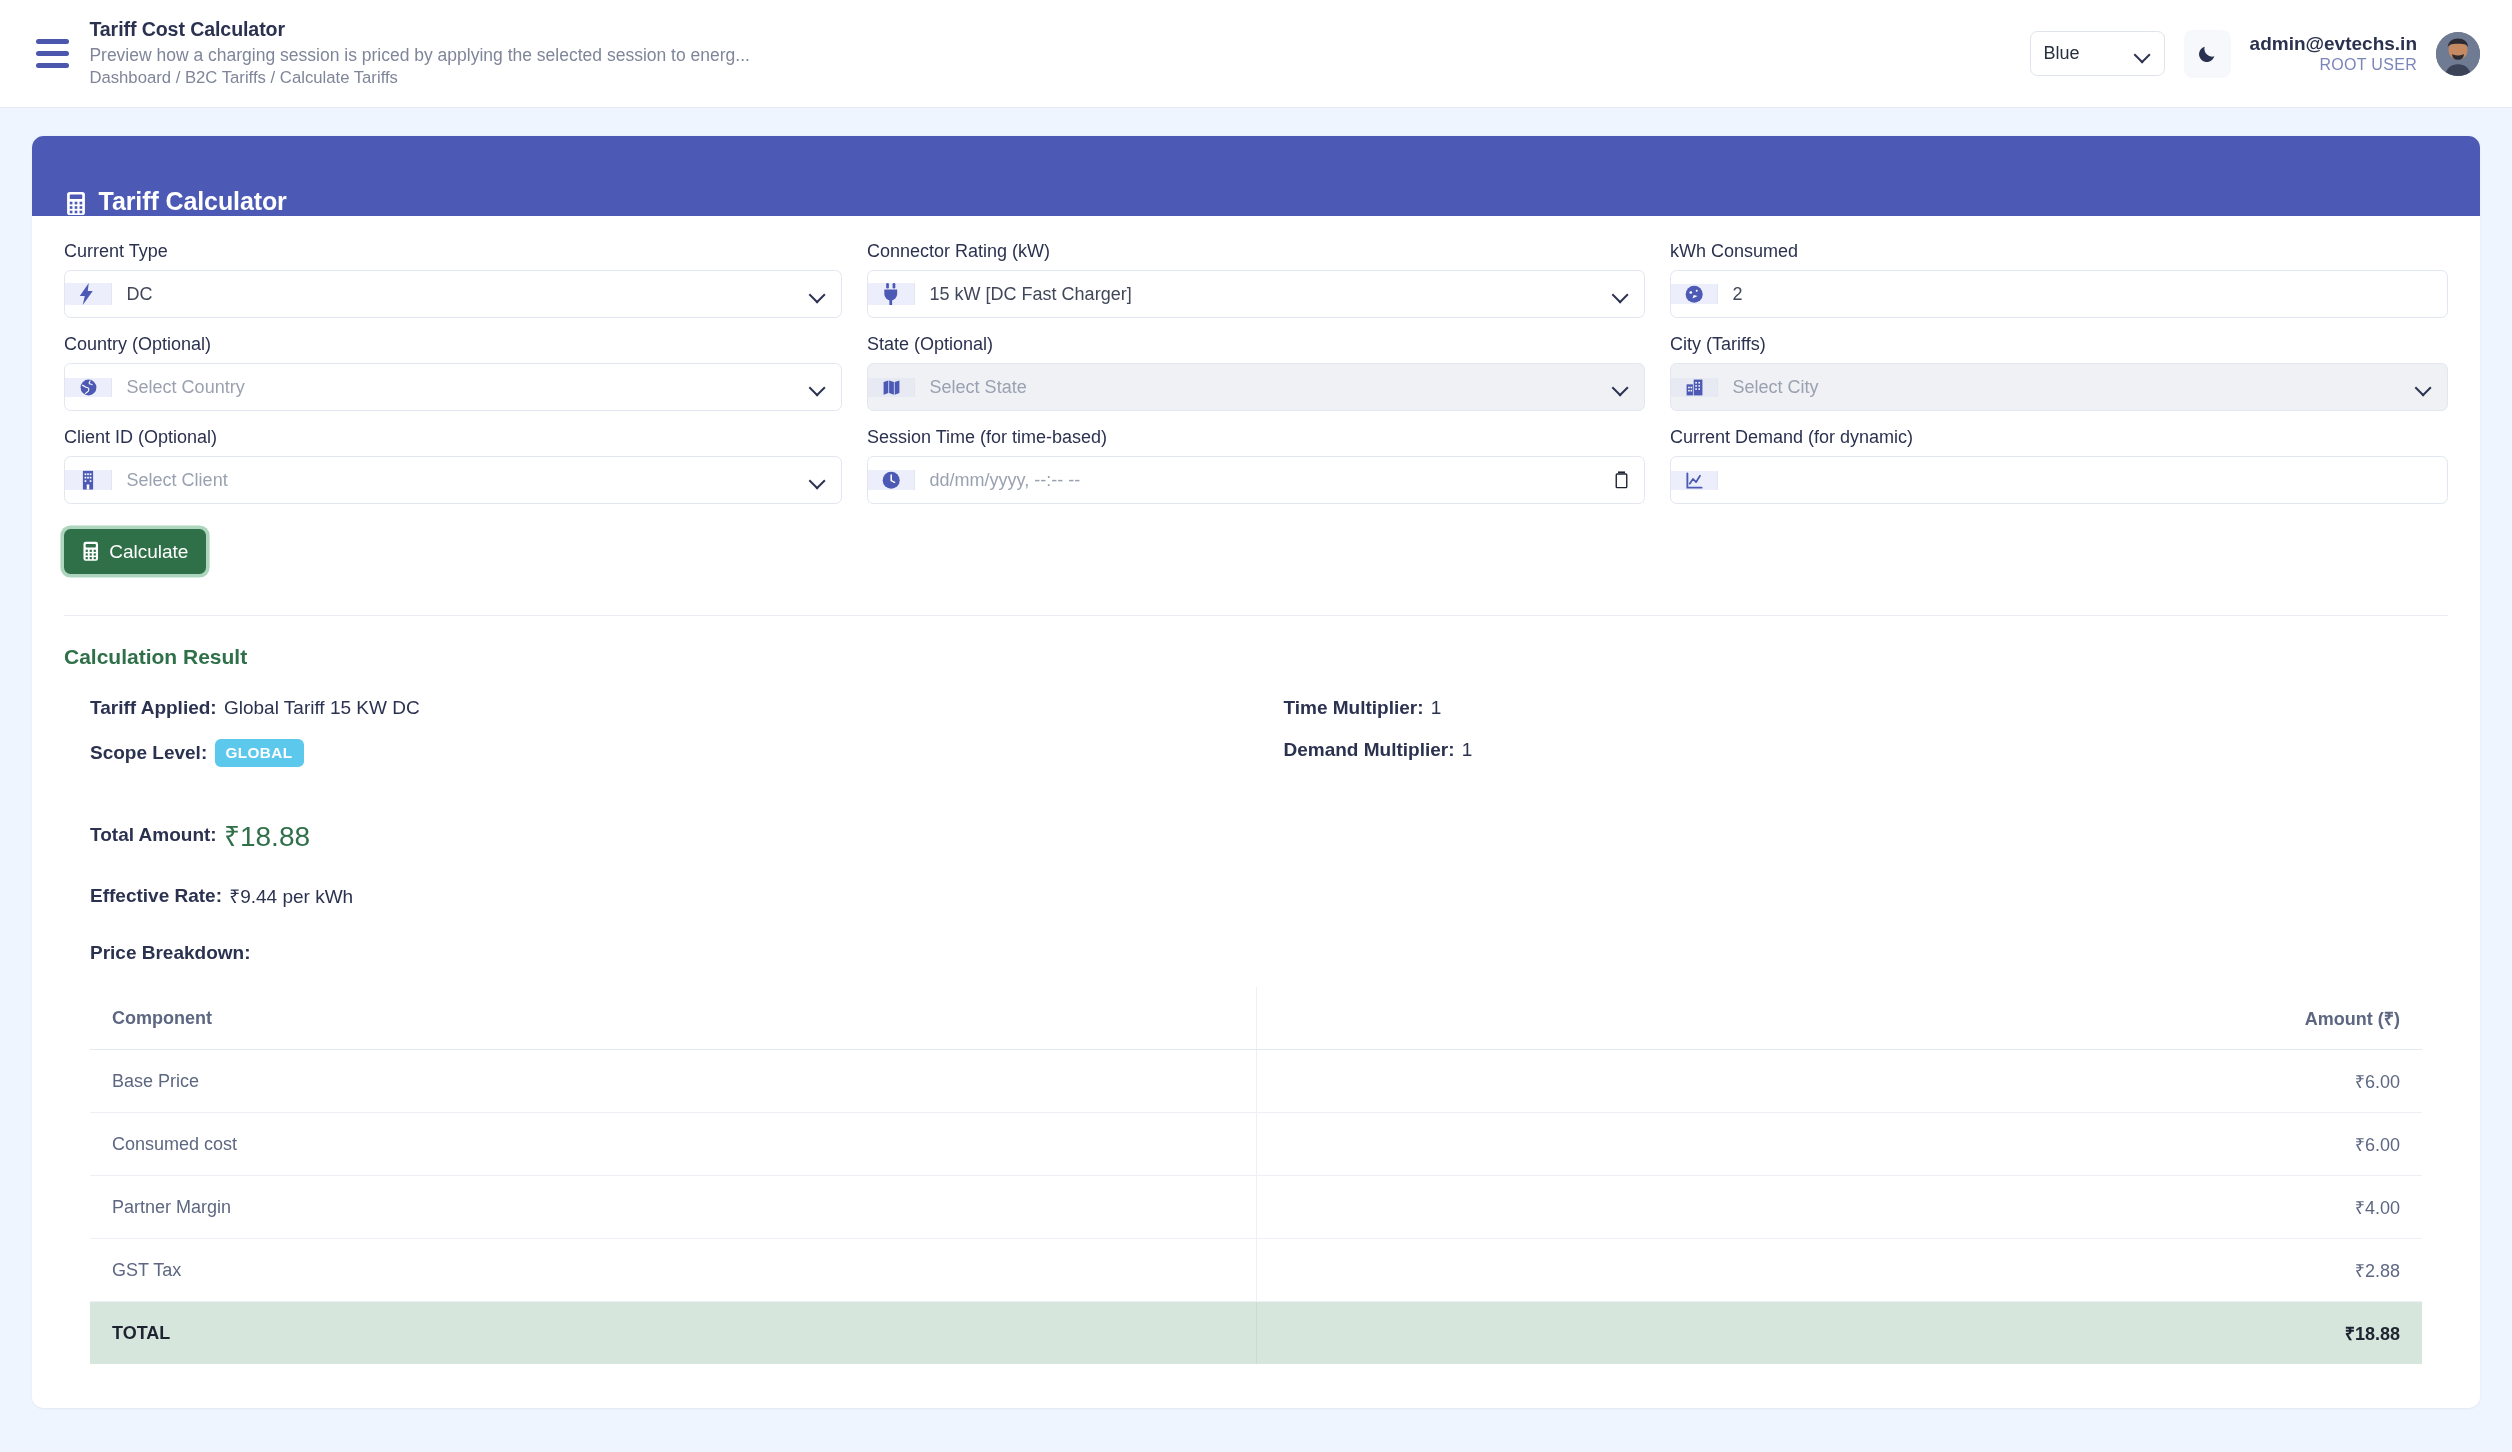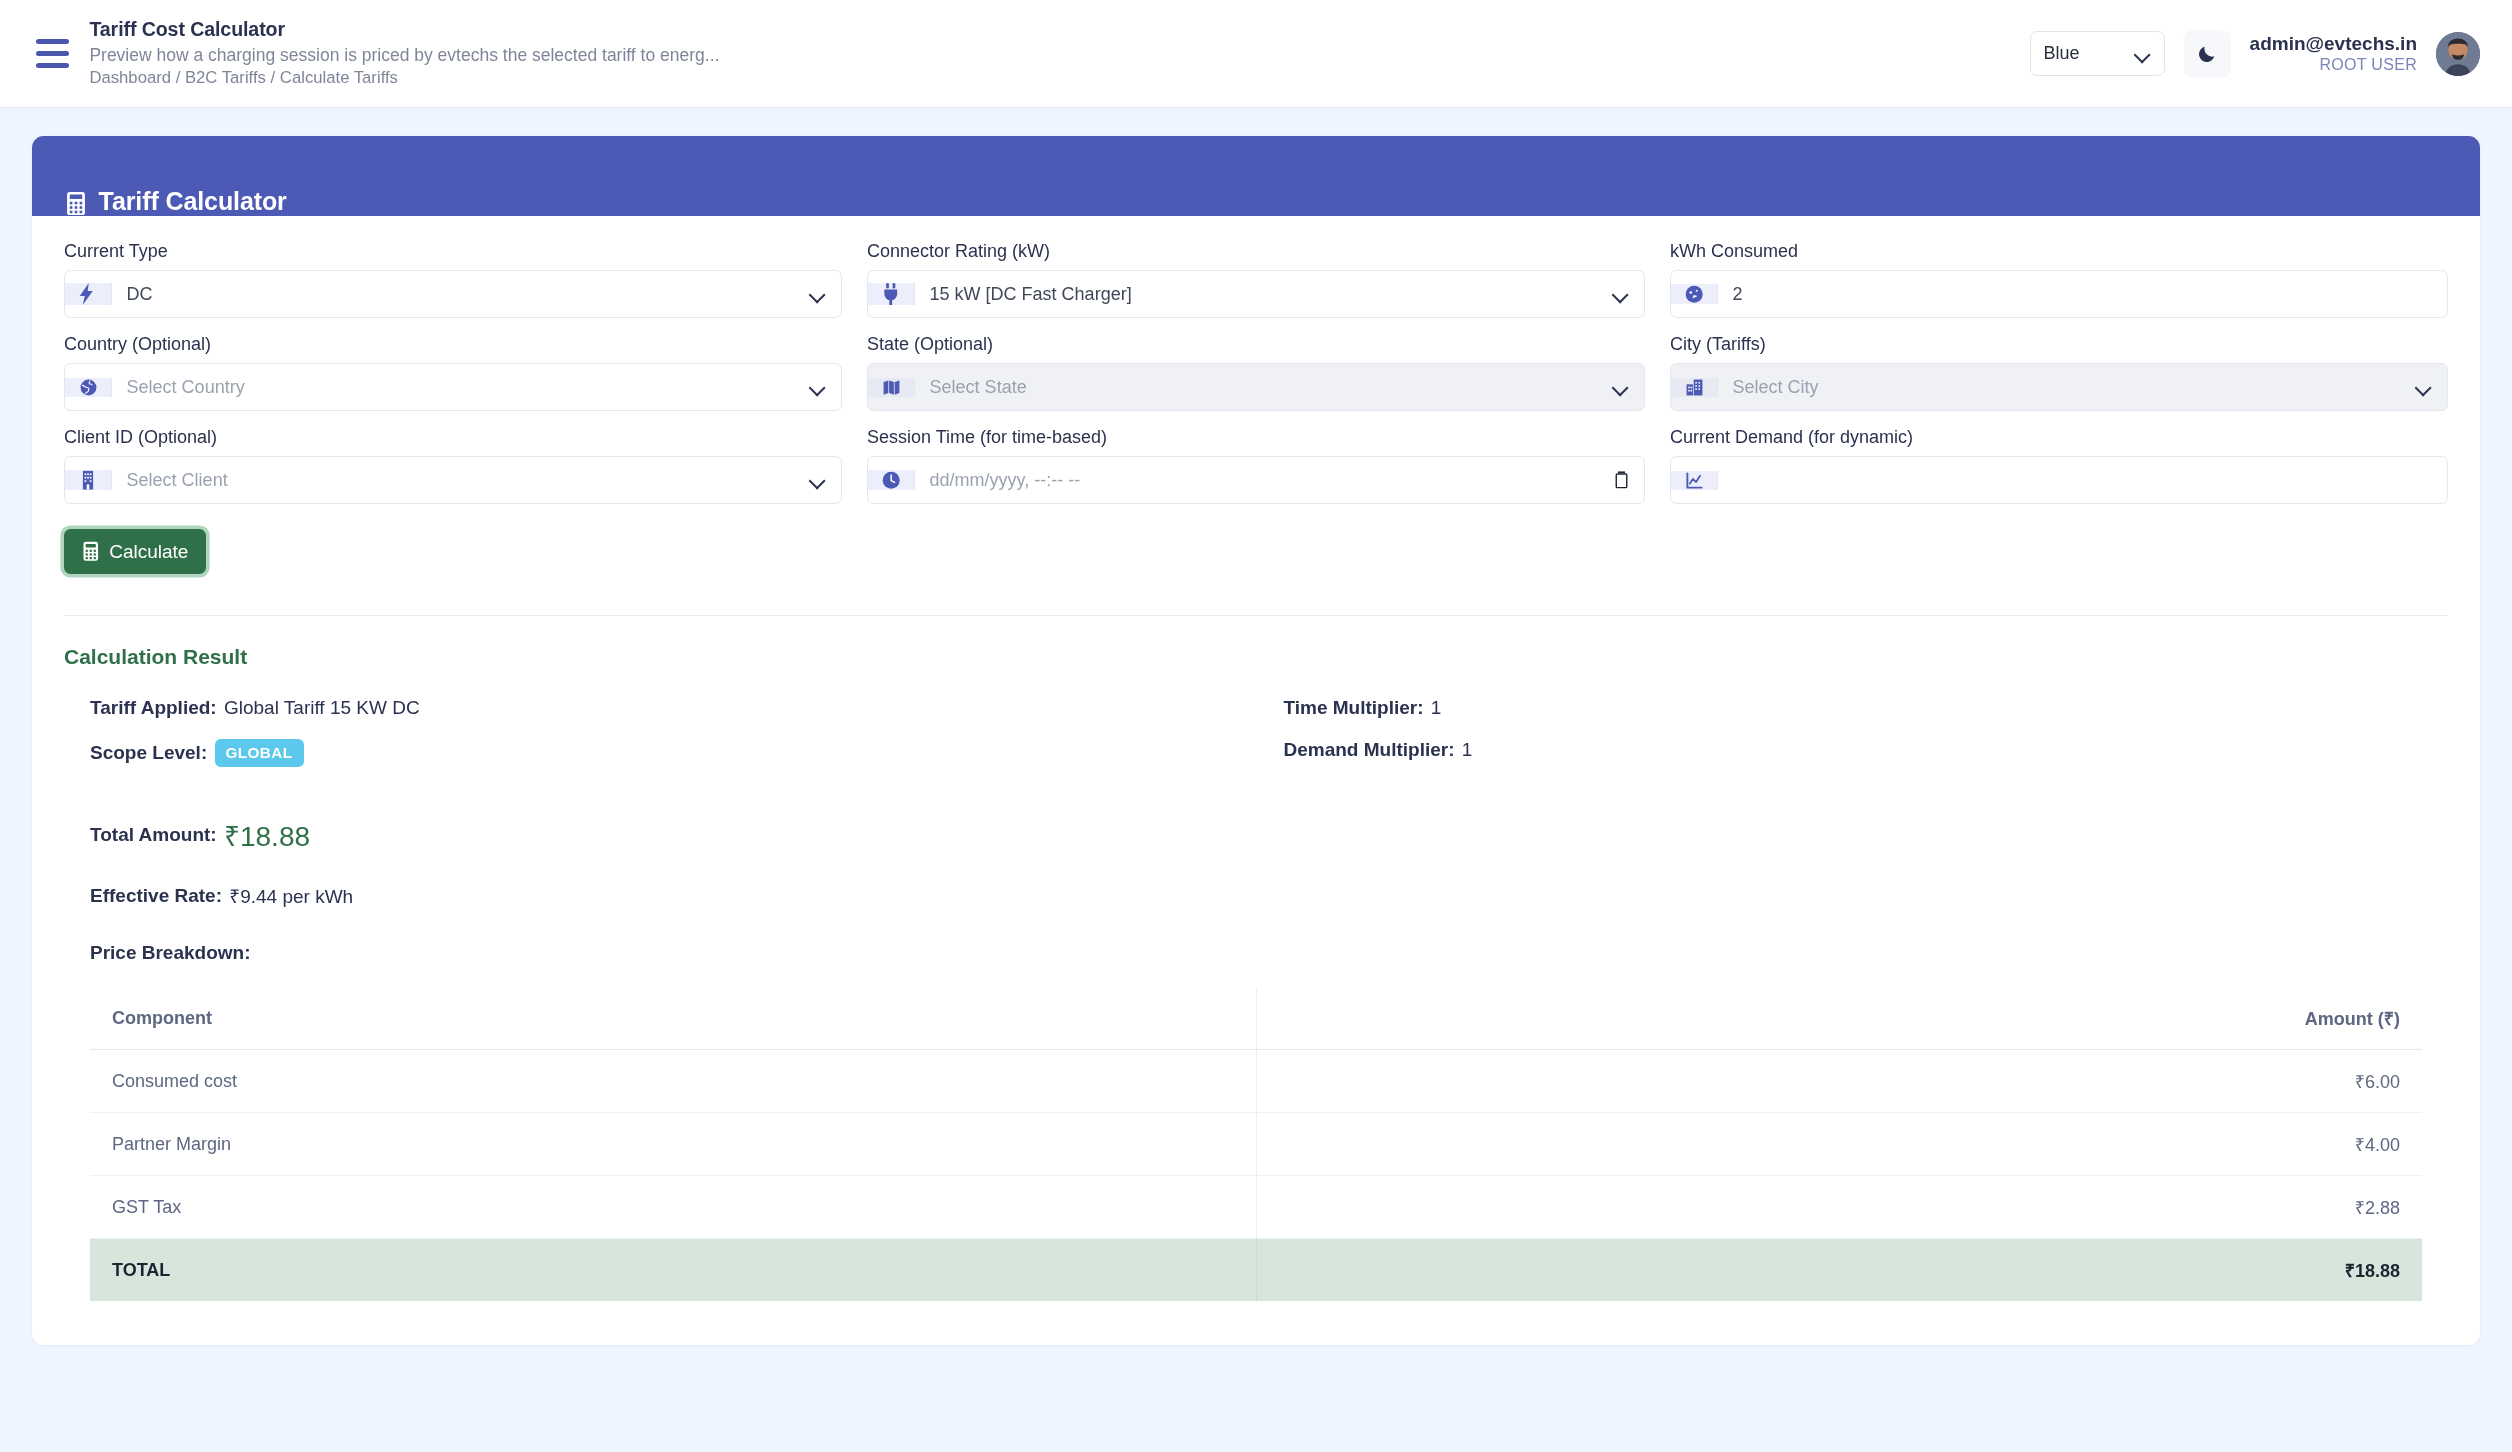--- a/index.html
+++ b/index.html
@@ -305,21 +305,21 @@
 <div class="topbar">
 
   <div class="hamburger">
     <span></span>
     <span></span>
     <span></span>
   </div>
 
   <div class="titleblock">
     <div class="page-title">Tariff Cost Calculator</div>
-    <div class="page-sub">Preview how a charging session is priced by evtechs the selected tariff to energ...</div>
+    <div class="page-sub">Preview how a charging session is priced by applying the selected session to energ...</div>
     <div class="breadcrumb">Dashboard / B2C Tariffs / Calculate Tariffs</div>
   </div>
 
   <div class="topright">
     <div class="theme-select">
       <span>Blue</span>
       <span class="chev"></span>
     </div>
 
     <div class="darkmode-btn">
@@ -600,20 +600,24 @@
 
       <table class="breakdown">
         <thead>
           <tr>
             <th>Component</th>
             <th class="col-amount">Amount (₹)</th>
           </tr>
         </thead>
         <tbody>
           <tr>
+            <td>Base Price</td>
+            <td class="col-amount">₹6.00</td>
+          </tr>
+          <tr>
             <td>Consumed cost</td>
             <td class="col-amount">₹6.00</td>
           </tr>
           <tr>
             <td>Partner Margin</td>
             <td class="col-amount">₹4.00</td>
           </tr>
           <tr>
             <td>GST Tax</td>
             <td class="col-amount">₹2.88</td>

